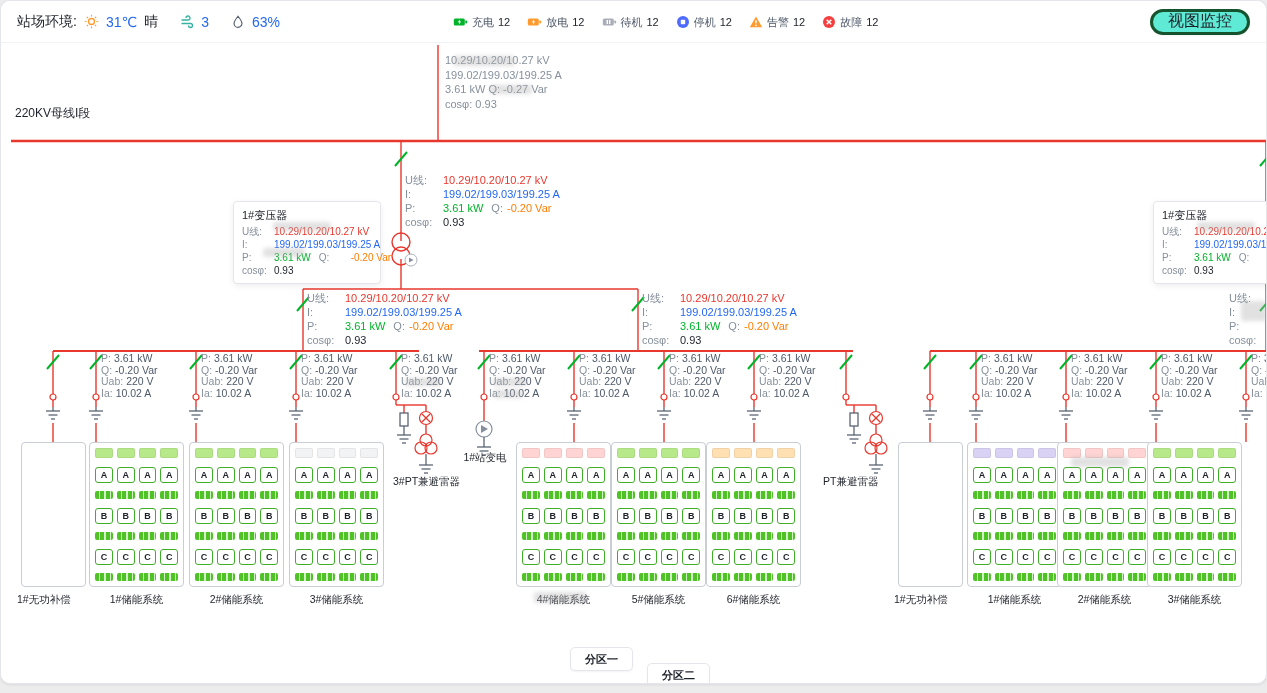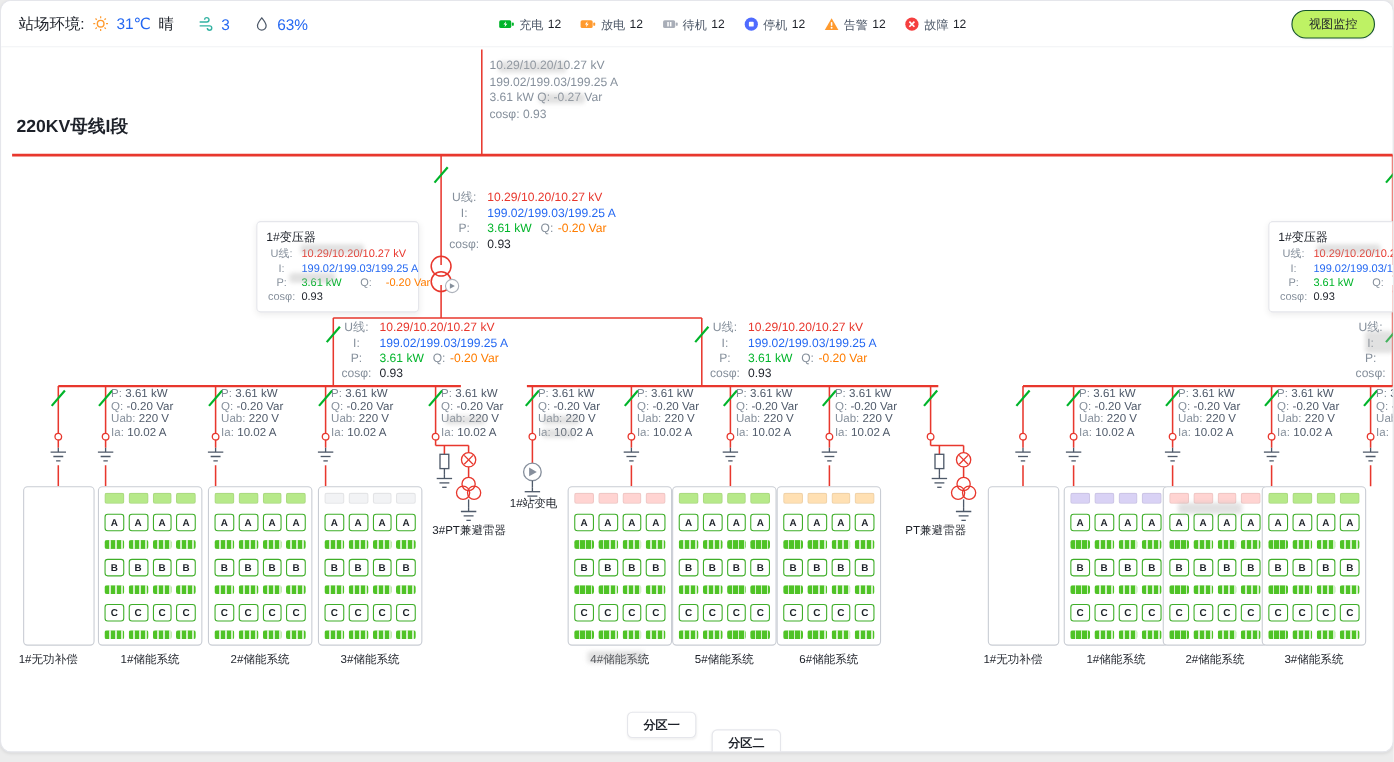--- a/index.html
+++ b/index.html
@@ -9,28 +9,28 @@
          border:1px solid #e5e6eb;border-radius:10px;overflow:hidden;box-shadow:0 1px 3px rgba(0,0,0,.08)}
   
   .hdr{position:absolute;top:0;left:0;right:0;height:42px;background:#fff;border-bottom:1px solid #f2f3f5;
        display:flex;align-items:center;padding:0 16px;z-index:10}
   .env{display:flex;align-items:center;gap:7px;font-size:14px;color:#1d2129;white-space:nowrap}
   .env .bluev{color:#2468f2}
   .env .gap{width:8px}
   .status-list{position:absolute;left:452px;top:0;height:42px;display:flex;align-items:center;gap:17px}
   .status-item{display:flex;align-items:center;gap:4px;font-size:11px;color:#4e5969;cursor:pointer;white-space:nowrap}
   .status-item .scount{color:#1d2129}
-  .viewbtn{margin-left:auto;height:26px;padding:0 15px;border:1px solid #14532d;border-radius:14px;background:#bef264;
-           font-size:11px;color:#1d2129;display:flex;align-items:center;cursor:pointer;box-shadow:0 1px 2px rgba(0,0,0,.05)}
+  .viewbtn{margin-left:auto;height:26px;padding:0 15px;border:3px solid #14532d;border-radius:14px;background:#5eead4;
+           font-size:16px;color:#1d2129;display:flex;align-items:center;cursor:pointer;box-shadow:0 1px 2px rgba(0,0,0,.05)}
   
-  .bus-label{position:absolute;left:14px;top:104px;font-size:16px;font-weight:bold;color:#1d2129;z-index:2}
+  .bus-label{position:absolute;left:14px;top:104px;font-size:12px;font-weight:normal;color:#1d2129;z-index:2}
   .top-meas{position:absolute;left:444px;top:52px;font-size:11px;line-height:14.5px;color:#86909c;white-space:nowrap;z-index:2}
   .tmeas{position:absolute;font-size:11px;line-height:14px;white-space:nowrap;z-index:2}
   .tmeas .mrow{white-space:nowrap}
-  .tmeas .mlbl{display:inline-block;min-width:34px;text-align:center;margin-right:4px;color:#86909c}
+  .tmeas .mlbl{display:inline-block;min-width:34px;text-align:left;margin-right:4px;color:#86909c}
   .tmeas .mlbl.mq{min-width:0;margin-left:8px}
   .fmeas{position:absolute;font-size:10.5px;line-height:11.5px;white-space:nowrap;z-index:2}
   .fmeas .mlbl{color:#86909c;margin-right:3px}
   .v-red{color:#e8372d}.v-blue{color:#2468f2}.v-green{color:#00b42a}.v-orange{color:#ff7d00}
   .v-dark{color:#1d2129}.v-grey{color:#4e5969}
   .xfbox{position:absolute;width:148px;background:#fff;border:1px solid #e5e6eb;border-radius:4px;
          box-shadow:0 2px 6px rgba(0,0,0,.07);padding:6px 8px;z-index:3}
   .xftitle{font-size:11px;color:#1d2129;margin-bottom:2px}
   .xfbox .tmeas{position:static;font-size:10px;line-height:13px}
   .xfbox .tmeas .mlbl{min-width:28px}

